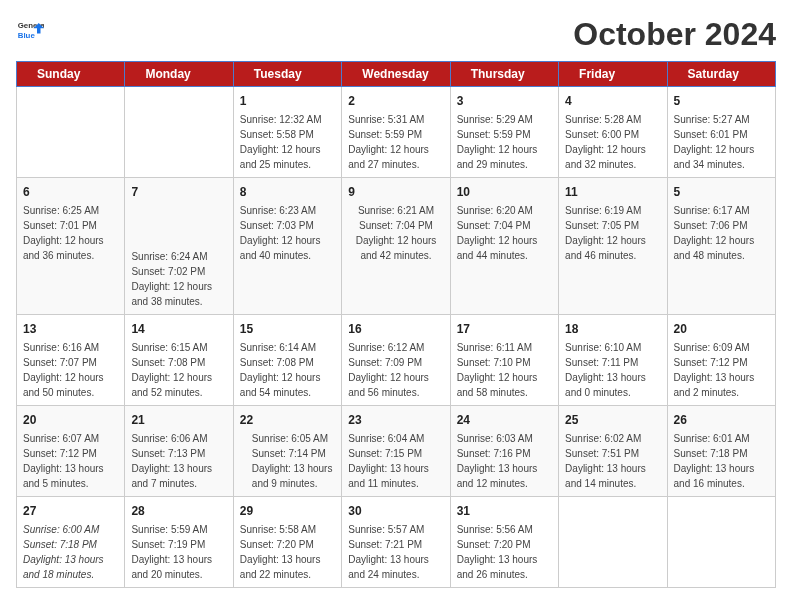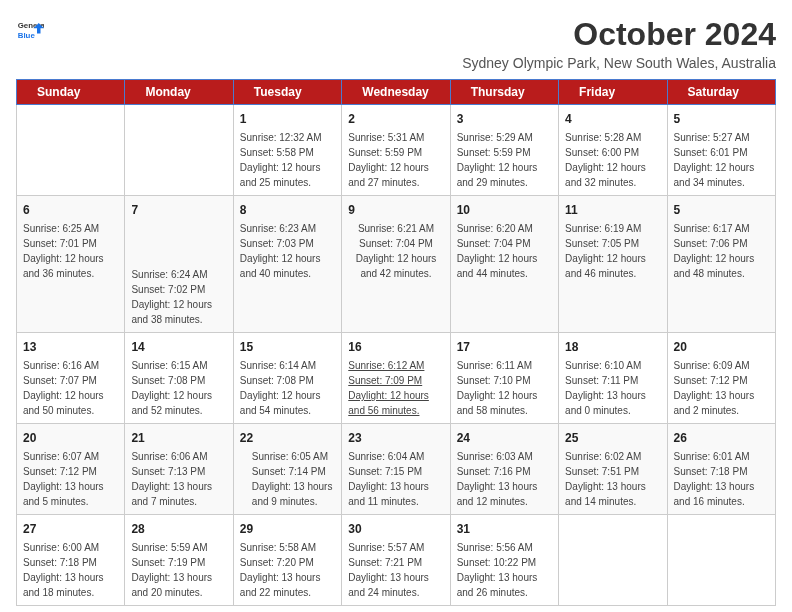--- a/index.html
+++ b/index.html
@@ -89,21 +89,20 @@
   <div class="logo">
     <svg class="logo-icon" viewBox="0 0 32 32">
       <rect x="0" y="0" width="32" height="32" fill="none"></rect>
       <text x="2" y="14" font-size="9" font-weight="bold" fill="#333">General</text>
       <text x="2" y="25" font-size="9" font-weight="bold" fill="#1a73e8">Blue</text>
       <polygon points="26,8 32,14 28,14 28,20 24,20 24,14 20,14" fill="#1a73e8"></polygon>
     </svg>
   </div>
   <div class="title-area">
     <div class="main-title">October 2024</div>
-    <div class="subtitle">Sydney Olympic Park, New South Wales, Australia</div>
   </div>
 </div>
 
 <table class="calendar-table">
   <thead>
     <tr>
     <th>Sunday</th>
         <th>Monday</th>
         <th>Tuesday</th>
         <th>Wednesday</th>
@@ -220,21 +219,21 @@
         </td>
         <td>
           <span class="day-number">15</span>
           <div class="day-details" style="white-space: pre-line;">Sunrise: 6:14 AM
 Sunset: 7:08 PM
 Daylight: 12 hours
 and 54 minutes.</div>
         </td>
         <td>
           <span class="day-number">16</span>
-          <div class="day-details" style="white-space: pre-line; text-decoration: underline;">Sunrise: 6:12 AM
+          <div class="day-details" style="white-space: pre-line;">Sunrise: 6:12 AM
 Sunset: 7:09 PM
 Daylight: 12 hours
 and 56 minutes.</div>
         </td>
         <td>
           <span class="day-number">17</span>
           <div class="day-details" style="white-space: pre-line;">Sunrise: 6:11 AM
 Sunset: 7:10 PM
 Daylight: 12 hours
 and 58 minutes.</div>
@@ -301,21 +300,21 @@
           <span class="day-number">26</span>
           <div class="day-details" style="white-space: pre-line;">Sunrise: 6:01 AM
 Sunset: 7:18 PM
 Daylight: 13 hours
 and 16 minutes.</div>
         </td>
       </tr>
       <tr>
         <td>
           <span class="day-number">27</span>
-          <div class="day-details" style="white-space: pre-line;">Sunrise: 6:00 AM
+          <div class="day-details" style="white-space: pre-line; font-style: italic;">Sunrise: 6:00 AM
 Sunset: 7:18 PM
 Daylight: 13 hours
 and 18 minutes.</div>
         </td>
         <td>
           <span class="day-number">28</span>
           <div class="day-details" style="white-space: pre-line;">Sunrise: 5:59 AM
 Sunset: 7:19 PM
 Daylight: 13 hours
 and 20 minutes.</div>
@@ -330,21 +329,21 @@
         <td>
           <span class="day-number">30</span>
           <div class="day-details" style="white-space: pre-line;">Sunrise: 5:57 AM
 Sunset: 7:21 PM
 Daylight: 13 hours
 and 24 minutes.</div>
         </td>
         <td>
           <span class="day-number">31</span>
           <div class="day-details" style="white-space: pre-line;">Sunrise: 5:56 AM
-Sunset: 10:22 PM
+Sunset: 7:20 PM
 Daylight: 13 hours
 and 26 minutes.</div>
         </td>
         <td class="empty-cell"></td>
         <td class="empty-cell"></td>
       </tr>
     </tbody>
 </table>
 
 </body></html>

